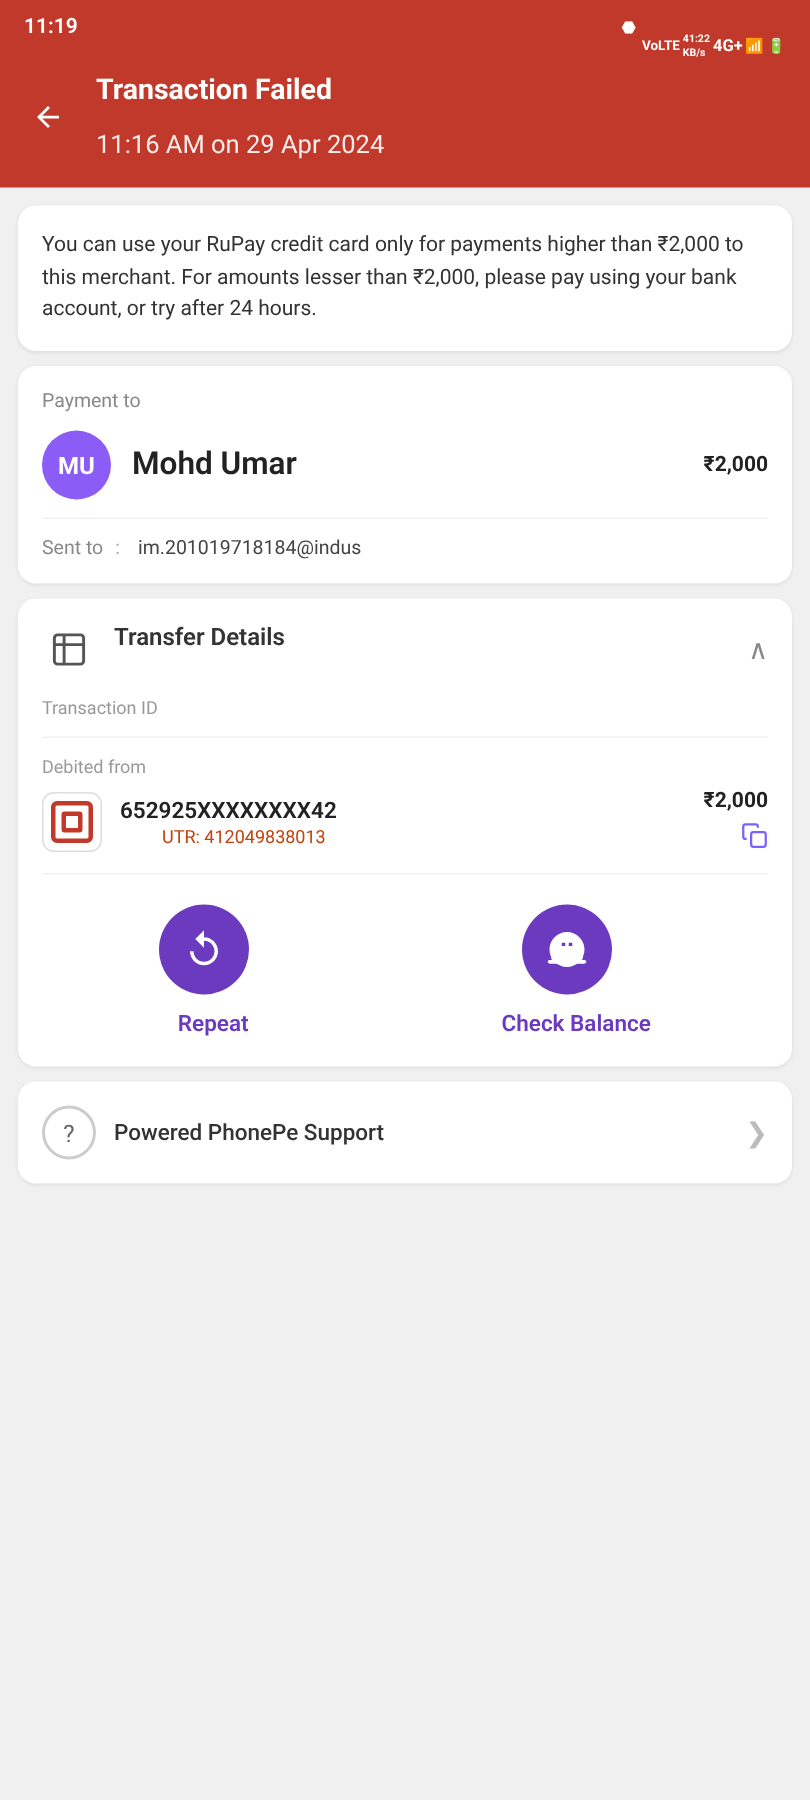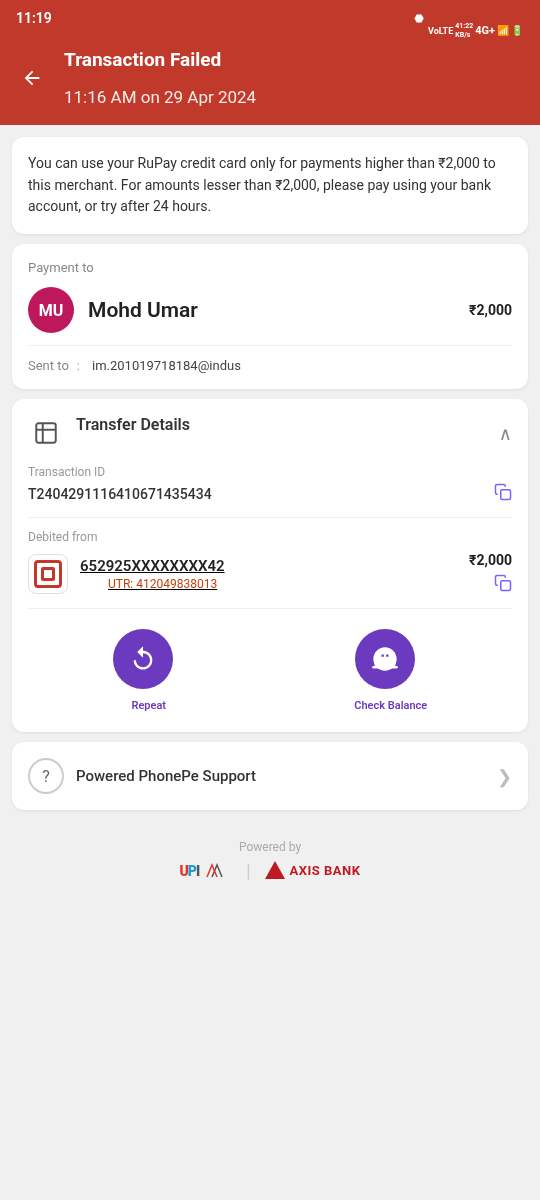--- a/index.html
+++ b/index.html
@@ -90,21 +90,21 @@
     }
     .payee-row {
       display: flex;
       align-items: center;
       gap: 14px;
     }
     .avatar {
       width: 46px;
       height: 46px;
       border-radius: 50%;
-      background: #be185d;
+      background: #8b5cf6;
       color: white;
       font-size: 16px;
       font-weight: 700;
       display: flex;
       align-items: center;
       justify-content: center;
       flex-shrink: 0;
     }
     .payee-name {
       font-size: 21px;
@@ -203,21 +203,20 @@
       border-radius: 8px;
       background: white;
       border: 1px solid #ddd;
       display: flex;
       align-items: center;
       justify-content: center;
       flex-shrink: 0;
     }
     .bank-details {
       flex: 1;
-      text-decoration: underline;
     }
     .bank-account {
       font-size: 15px;
       font-weight: 600;
       color: #222;
     }
     .bank-utr {
       font-size: 12px;
       color: #c2410c;
       margin-top: 2px;
@@ -243,21 +242,21 @@
       height: 60px;
       border-radius: 50%;
       background: #6c3abf;
       display: flex;
       align-items: center;
       justify-content: center;
       color: white;
       font-size: 24px;
     }
     .action-label {
-      font-size: 11px;
+      font-size: 15px;
       font-weight: 600;
       color: #6c3abf;
       text-align: center;
       padding-left: 12px;
     }
 
     
     .support-row {
       display: flex;
       align-items: center;
@@ -381,29 +380,20 @@
             <line x1="9" y1="3" x2="9" y2="21"></line>
           </svg>
         </div>
         <span class="transfer-title">Transfer Details</span>
       </div>
       <span class="chevron">∧</span>
     </div>
 
     <div class="detail-section">
       <div class="detail-label">Transaction ID</div>
-      <div class="detail-value-row">
-        <span class="detail-value">T2404291116410671435434</span>
-        <span class="copy-icon">
-          <svg width="18" height="18" viewBox="0 0 24 24" fill="none" stroke="#7b61ff" stroke-width="2">
-            <rect x="9" y="9" width="13" height="13" rx="2"></rect>
-            <path d="M5 15H4a2 2 0 0 1-2-2V4a2 2 0 0 1 2-2h9a2 2 0 0 1 2 2v1"></path>
-          </svg>
-        </span>
-      </div>
     </div>
 
     <div class="divider"></div>
 
     <div class="detail-label">Debited from</div>
     <div class="bank-row">
       <div class="bank-logo">
         <div class="indusind-square">
           <div class="indusind-inner"></div>
         </div>
@@ -457,38 +447,14 @@
   <div class="card">
     <div class="support-row">
       <div class="support-left">
         <div class="support-icon">?</div>
         <span class="support-label">Powered PhonePe Support</span>
       </div>
       <span class="chevron-right">❯</span>
     </div>
   </div>
 
-  <div class="powered-by">
-    <div class="powered-by-text">Powered by</div>
-    <div class="powered-logos">
-
-      <div style="display:flex; align-items:center; gap:1px;">
-        <span style="font-size:14px; font-weight:900; color:#555; letter-spacing:-1px;">
-          <span style="color:#e63329;">U</span><span style="color:#1a9bdb;">P</span><span style="color:#555;">I</span>
-        </span>
-        <svg width="30" height="16" viewBox="0 0 60 32" fill="none" style="margin-left:2px;">
-          <path d="M20 28 L30 4 L40 28" stroke="#555" stroke-width="3" fill="none"></path>
-          <path d="M10 28 L20 4 L30 28" stroke="#e63329" stroke-width="3" fill="none"></path>
-        </svg>
-      </div>
-
-      <span style="color:#ccc; font-size:18px; margin: 0 4px;">|</span>
-
-      <div style="display:flex; align-items:center; gap:5px;">
-        <div style="position:relative; width:20px; height:20px;">
-          <div style="width:0;height:0;border-left:10px solid transparent;border-right:10px solid transparent;border-bottom:18px solid #be1a23; position:absolute; top:0; left:0;"></div>
-        </div>
-        <span style="font-size:13px; font-weight:700; color:#be1a23; letter-spacing:0.5px;">AXIS BANK</span>
-      </div>
-    </div>
-  </div>
 
 </div>
 
 </body></html>

